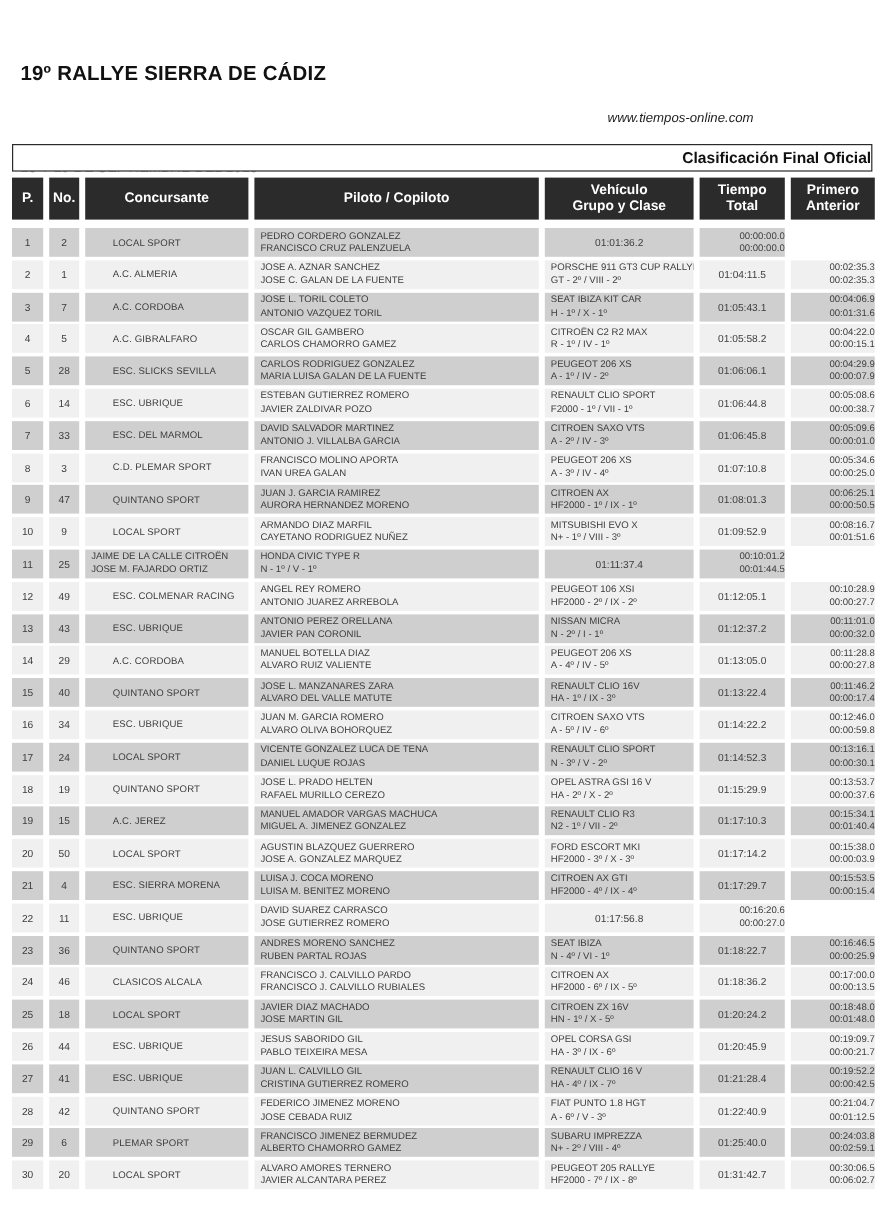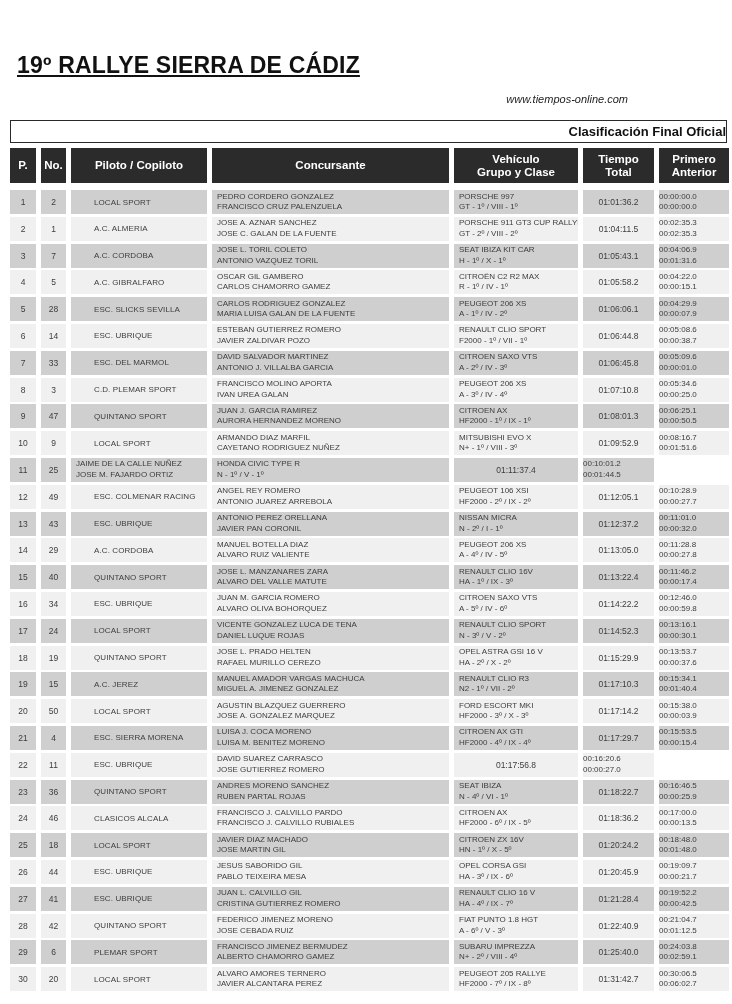--- a/index.html
+++ b/index.html
@@ -5,22 +5,21 @@
   html,body { margin:0; padding:0; background:#ffffff; }
   .page {
     position:relative;
     width:732px; height:1004px;
     background:#ffffff;
     font-family:"Liberation Sans", sans-serif;
     overflow:hidden;
   }
   .title {
     position:absolute; left:17px; top:52px;
-    font-size:23px; font-weight:bold; color:#111;
-    text-decoration:underline;
+    font-size:17px; font-weight:bold; color:#111;
     letter-spacing:0.2px;
     white-space:nowrap;
   }
   .subtitle {
     position:absolute; left:17px; top:84px;
     font-size:12px; color:#222; white-space:nowrap;margin-top:48px;
   }
   .website {
     position:absolute; right:104px; top:93px;
     font-size:11px; font-weight:normal; font-style:italic; color:#1d1d1d;
@@ -57,38 +56,38 @@
     font-size:8px; color:#3d3d3d; overflow:hidden; white-space:nowrap;
   }
   .shade-a .cell { background:#cfcfcf; }
   .shade-b .cell { background:#f0f0f0; }
   .c-pos, .c-num {
     display:flex; align-items:center; justify-content:center; font-size:8.5px;
   }
   .c-team { display:flex; align-items:center; padding-left:23px; letter-spacing:0.1px; }
   .c-drivers, .c-vehicle { padding:1.5px 0 0 5px; line-height:10.6px; }
   .c-time { display:flex; align-items:center; justify-content:center; font-size:8.5px; }
-  .c-gap { padding-top:1.5px; text-align:left; line-height:10.6px; font-size:8px; }
+  .c-gap { padding-top:1.5px; text-align:right; line-height:10.6px; font-size:8px; }
 </style>
 </head>
 <body>
 
 <div class="page">
 
   <div class="title">19º RALLYE SIERRA DE CÁDIZ</div>
   <div class="subtitle">18 Y 19 DE SEPTIEMBRE DEL 2015</div>
   <div class="website">www.tiempos-online.com</div>
 
   <div class="section-box">Clasificación Final Oficial</div>
 
   <div class="thead grid">
     <div class="th">P.</div>
     <div class="th">No.</div>
+    <div class="th">Concursante</div>
     <div class="th">Piloto / Copiloto</div>
-    <div class="th">Concursante</div>
     <div class="th">
       <span>Vehículo</span>
       <span>Grupo y Clase</span>
     </div>
     <div class="th">
       <span>Tiempo</span>
       <span>Total</span>
     </div>
     <div class="th">
       <span>Primero</span>
@@ -98,24 +97,20 @@
 
   <div class="tbody">
     <div class="row grid shade-a">
       <div class="cell c-pos">1</div>
       <div class="cell c-num">2</div>
       <div class="cell c-team">LOCAL SPORT</div>
       <div class="cell c-drivers">
         <div>PEDRO CORDERO GONZALEZ</div>
         <div>FRANCISCO CRUZ PALENZUELA</div>
       </div>
-      <div class="cell c-vehicle">
-        <div>PORSCHE 997</div>
-        <div>GT - 1º / VIII - 1º</div>
-      </div>
       <div class="cell c-time">01:01:36.2</div>
       <div class="cell c-gap">
         <div>00:00:00.0</div>
         <div>00:00:00.0</div>
       </div>
     </div>
 
     <div class="row grid shade-b">
       <div class="cell c-pos">2</div>
       <div class="cell c-num">1</div>
@@ -284,21 +279,21 @@
       <div class="cell c-gap">
         <div>00:08:16.7</div>
         <div>00:01:51.6</div>
       </div>
     </div>
 
     <div class="row grid shade-a">
       <div class="cell c-pos">11</div>
       <div class="cell c-num">25</div>
       <div class="cell c-drivers">
-        <div>JAIME DE LA CALLE NUÑEZ</div>
+        <div>JAIME DE LA CALLE CITROËN</div>
         <div>JOSE M. FAJARDO ORTIZ</div>
       </div>
       <div class="cell c-vehicle">
         <div>HONDA CIVIC TYPE R</div>
         <div>N - 1º / V - 1º</div>
       </div>
       <div class="cell c-time">01:11:37.4</div>
       <div class="cell c-gap">
         <div>00:10:01.2</div>
         <div>00:01:44.5</div>

